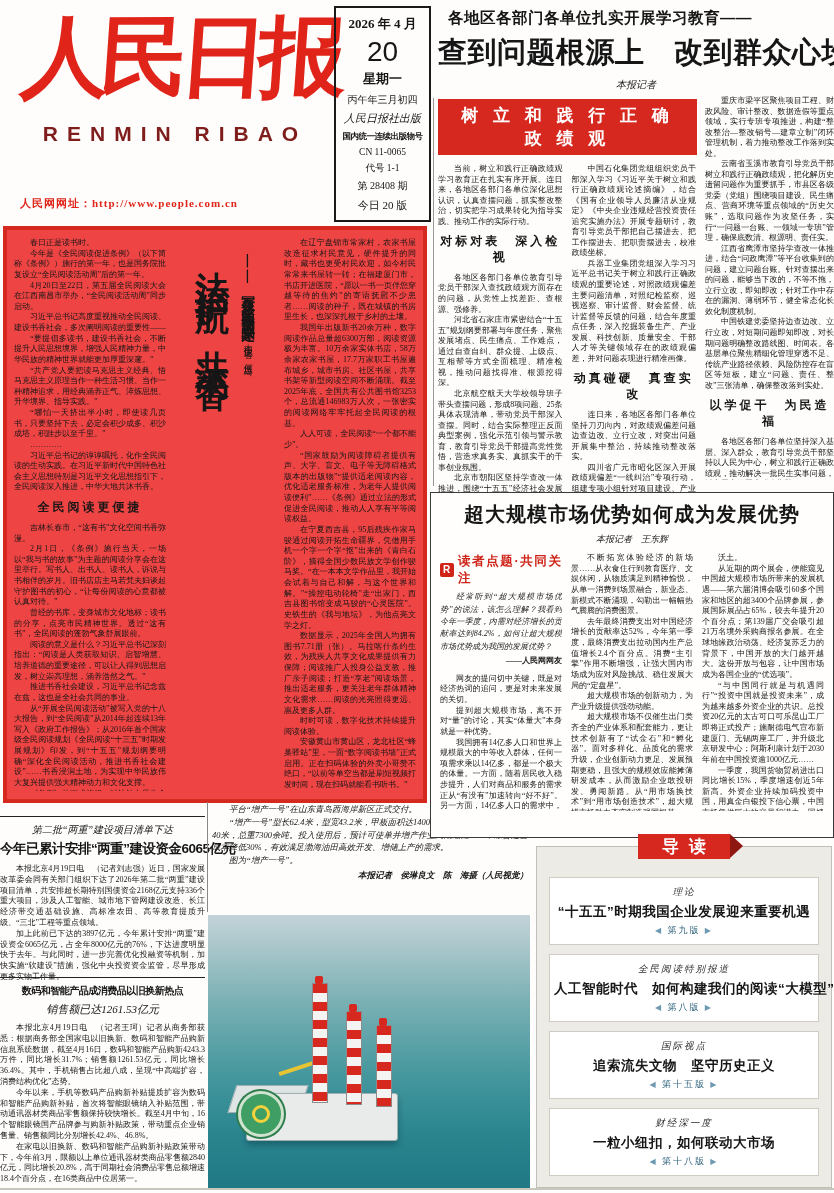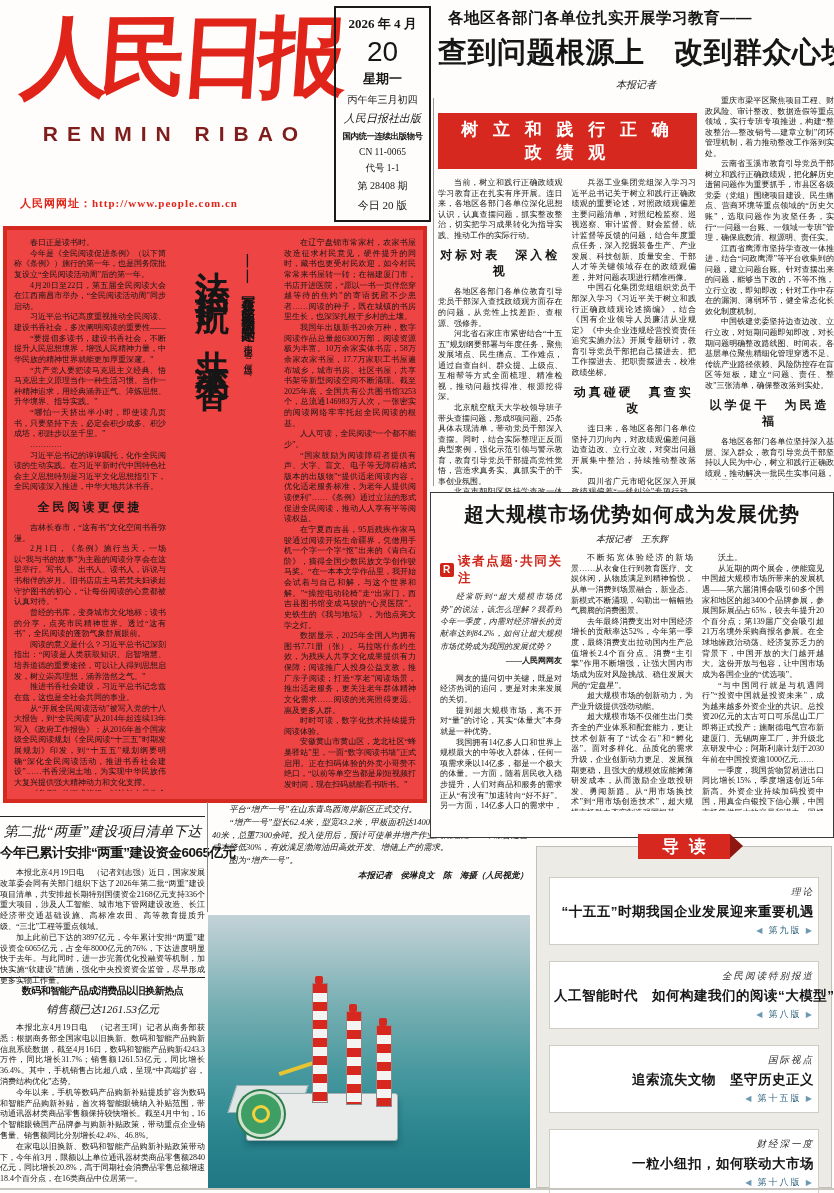--- a/index.html
+++ b/index.html
@@ -31,21 +31,21 @@
 
   
   .lead-kicker{position:absolute;left:448px;top:8px;width:384px;font-size:15.5px;font-weight:bold;
       font-family:"Liberation Sans",sans-serif;letter-spacing:0.5px;}
   .lead-headline{position:absolute;left:438px;top:33px;width:396px;font-size:29px;font-weight:900;
       font-family:"Liberation Sans",sans-serif;text-align:center;letter-spacing:0.5px;white-space:nowrap;}
   .lead-byline{position:absolute;left:438px;top:78px;width:396px;text-align:center;font-size:10px;font-style:italic;}
   .lead-article{position:absolute;left:438px;top:96px;width:396px;height:392px;display:flex;gap:9px;}
   .lead-left{flex:2;display:flex;flex-direction:column;}
   .banner{background:#d6281e;color:#fff;font-size:17px;font-weight:bold;letter-spacing:5px;text-align:center;
-      font-family:"Liberation Sans",sans-serif;width:88%;margin:17px auto 9px;padding:5px 16px;}
+      font-family:"Liberation Sans",sans-serif;width:88%;margin:3px auto 9px;padding:5px 16px;}
   .lead-cols{display:flex;gap:9px;flex:1;}
   .col{font-size:8px;line-height:1.32;text-align:justify;overflow:hidden;}
   .lead-cols .col{flex:1;height:338px;}
   .lead-col3{flex:1;height:384px;}
   .col p,.rb-col p,.mk-col p,.body-sm p{text-indent:2em;margin:0;}
   .sub-hd{font-size:12px;font-weight:bold;text-align:center;font-family:"Liberation Sans",sans-serif;
       margin:7px 0;letter-spacing:3px;text-indent:0;}
   .vl-lead{position:absolute;left:433px;top:98px;height:388px;border-left:1px solid #999;}
 
   
@@ -60,21 +60,21 @@
   .rb-side{display:flex;flex-direction:column;align-items:center;gap:16px;padding-top:10px;}
   .rb-sub{writing-mode:vertical-rl;font-size:13.5px;font-weight:bold;font-family:"Liberation Sans",sans-serif;
       letter-spacing:2px;max-height:380px;}
   .rb-byline{writing-mode:vertical-rl;font-size:9px;letter-spacing:2px;}
 
   
   .hr-a{position:absolute;left:0;top:816px;width:205px;border-top:1.5px solid #222;}
   .hr-b{position:absolute;left:0;top:977px;width:205px;border-top:1px solid #222;}
   .vl-left{position:absolute;left:206.5px;top:802px;height:110px;border-left:1px solid #888;}
   .lz{position:absolute;left:0;top:823px;width:205px;}
-  .lz-kicker{font-size:14px;text-align:center;font-style:italic;margin-bottom:3px;}
+  .lz-kicker{font-size:10px;text-align:center;font-style:italic;margin-bottom:3px;}
   .lz-headline{font-size:13.5px;font-weight:900;font-family:"Liberation Sans",sans-serif;text-align:center;
       letter-spacing:-0.5px;margin-bottom:6px;white-space:nowrap;}
   .body-sm{font-size:8px;line-height:1.35;text-align:justify;}
   .sm{position:absolute;left:0;top:984px;width:205px;}
   .sm-headline{font-size:10px;font-weight:900;font-family:"Liberation Sans",sans-serif;text-align:center;
       letter-spacing:-0.5px;margin-bottom:4px;white-space:nowrap;}
   .sm-sub{font-size:11px;text-align:center;font-style:italic;margin-bottom:6px;}
 
   
   .caption{position:absolute;left:212px;top:803px;width:316px;font-size:8.5px;line-height:1.5;
@@ -114,21 +114,21 @@
   .reader-asker{text-align:right;font-weight:bold;margin:3px 0 7px;}
 
   
   .daodu{position:absolute;left:536px;top:846px;width:296px;height:342px;background:#edebe6;
       border:1px solid #c2bfb8;box-sizing:border-box;padding:30px 12px 8px;}
   .daodu-tab{position:absolute;top:-13px;left:50%;transform:translateX(-50%);background:#d6281e;color:#fff;
       font-size:17px;font-weight:bold;letter-spacing:10px;font-family:"Liberation Sans",sans-serif;
       padding:4px 14px 4px 24px;line-height:1;}
   .daodu-tab::after{content:"";position:absolute;right:-13px;top:0;border-style:solid;
       border-width:12.5px 0 12.5px 13px;border-color:transparent transparent transparent #8f1712;}
-  .dd-card{background:#fff;border:1px solid #cfccc4;text-align:right;margin-bottom:16px;padding:8px 4px 7px;}
+  .dd-card{background:#fff;border:1px solid #cfccc4;text-align:center;margin-bottom:9px;padding:8px 4px 7px;}
   .dd-cat{font-size:9.5px;font-style:italic;color:#2b2b2b;letter-spacing:2px;}
   .dd-title{font-size:13.5px;font-weight:bold;font-family:"Liberation Sans",sans-serif;margin:4px 0 3px;
       letter-spacing:0.5px;white-space:nowrap;}
   .dd-page{font-size:9px;color:#33667f;letter-spacing:2px;}
   .dd-page .arr{color:#6e9ab1;font-size:8px;}
 
   .page-edge{position:absolute;left:0;top:1188px;width:834px;border-top:2px solid #c9c6bf;}
 </style>
 </head>
 <body>
@@ -163,22 +163,22 @@
       <div class="lead-cols">
         <div class="col">
             <p>当前，树立和践行正确政绩观学习教育正在扎实有序开展。连日来，各地区各部门各单位深化思想认识，认真查摆问题，抓实整改整治，切实把学习成果转化为指导实践、推动工作的实际行动。</p>
             <div class="sub-hd">对标对表　深入检视</div>
             <p>各地区各部门各单位教育引导党员干部深入查找政绩观方面存在的问题，从党性上找差距、查根源、强修养。</p>
             <p>河北省石家庄市紧密结合“十五五”规划纲要部署与年度任务，聚焦发展堵点、民生痛点、工作难点，通过自查自纠、群众提、上级点、互相帮等方式全面梳理、精准检视，推动问题找得准、根源挖得深。</p>
             <p>北京航空航天大学校领导班子带头查摆问题，形成8项问题、25条具体表现清单，带动党员干部深入查摆。同时，结合实际整理正反面典型案例，强化示范引领与警示教育，教育引导党员干部提高党性觉悟，营造求真务实、真抓实干的干事创业氛围。</p>
             <p>北京市朝阳区坚持学查改一体推进，围绕“十五五”经济社会发展目标任务、年度重点改革任务、接诉即办“每月一题”专项治理等，全面深挖排查制约发展的堵点难点，系统梳理形成问题清单，逐项明确症结根源，为后续分类整改、闭环落实、长效治理打牢基础。</p>
           </div>
         <div class="col">
+            <p>中国石化集团党组组织党员干部深入学习《习近平关于树立和践行正确政绩观论述摘编》，结合《国有企业领导人员廉洁从业规定》《中央企业违规经营投资责任追究实施办法》开展专题研讨，教育引导党员干部把自己摆进去、把工作摆进去、把职责摆进去，校准政绩坐标。</p>
             <p>兵器工业集团党组深入学习习近平总书记关于树立和践行正确政绩观的重要论述，对照政绩观偏差主要问题清单，对照纪检监察、巡视巡察、审计监督、财会监督、统计监督等反馈的问题，结合年度重点任务，深入挖掘装备生产、产业发展、科技创新、质量安全、干部人才等关键领域存在的政绩观偏差，并对问题表现进行精准画像。</p>
-            <p>中国石化集团党组组织党员干部深入学习《习近平关于树立和践行正确政绩观论述摘编》，结合《国有企业领导人员廉洁从业规定》《中央企业违规经营投资责任追究实施办法》开展专题研讨，教育引导党员干部把自己摆进去、把工作摆进去、把职责摆进去，校准政绩坐标。</p>
             <div class="sub-hd">动真碰硬　真查实改</div>
             <p>连日来，各地区各部门各单位坚持刀刃向内，对政绩观偏差问题边查边改、立行立改，对突出问题开展集中整治，持续推动整改落实。</p>
             <p>四川省广元市昭化区深入开展政绩观偏差“一线纠治”专项行动，组建专项小组针对项目建设、产业发展、生态环境、民生实事等重点领域开展蹲点调研，建立集中整治台账，由专项小组全程跟踪，逐项核实，闭环销号，同步通过政务公开等线上平台，主动回应社会关切问题整改情况。</p>
           </div>
       </div>
     </div>
     <div class="col lead-col3">
         <p>重庆市梁平区聚焦项目工程、财政风险、审计整改、数据造假等重点领域，实行专班专项推进，构建“整改整治—整改销号—建章立制”闭环管理机制，着力推动整改工作落到实处。</p>
         <p>云南省玉溪市教育引导党员干部树立和践行正确政绩观，把化解历史遗留问题作为重要抓手，市县区各级党委（党组）围绕项目建设、民生痛点、营商环境等重点领域的“历史欠账”，选取问题作为攻坚任务，实行“一问题一台账、一领域一专班”管理，确保底数清、根源明、责任实。</p>
         <p>江西省鹰潭市坚持学查改一体推进，结合“问政鹰潭”等平台收集到的问题，建立问题台账。针对查摆出来的问题，能够当下改的，不等不拖，立行立改，即知即改；针对工作中存在的漏洞、薄弱环节，健全常态化长效化制度机制。</p>

